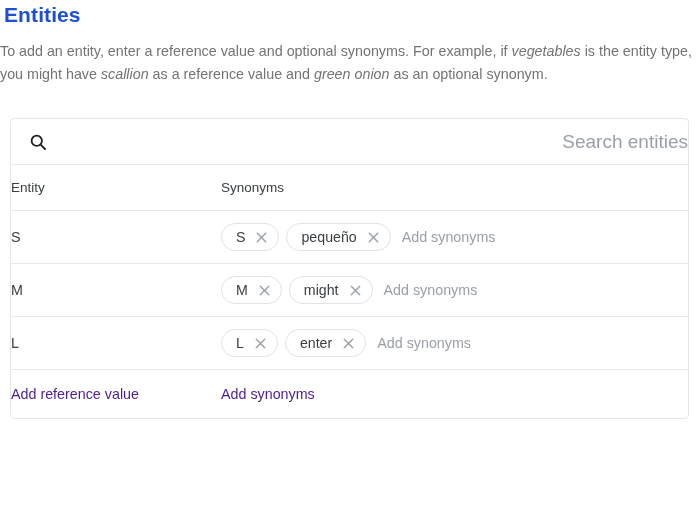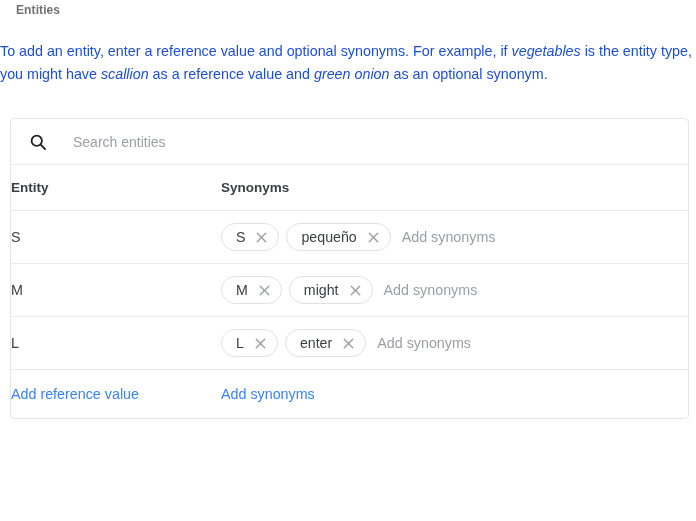--- a/index.html
+++ b/index.html
@@ -18,36 +18,36 @@
   .page {
     position: relative;
     width: 696px;
     height: 521px;
     box-sizing: border-box;
   }
 
   
   .page-title {
     position: absolute;
-    left: 16px;
+    left: 4px;
     top: 3px;
-    font-size: 12px;
+    font-size: 21px;
     font-weight: bold;
-    color: #737373;
+    color: #1d4ed8;
     letter-spacing: 0.1px;
   }
 
   .page-desc {
     position: absolute;
     left: 0px;
     top: 40px;
     width: 694px;
     font-size: 14.3px;
     line-height: 23px;
-    color: #1d4ed8;
+    color: #737373;
   }
   .page-desc i {
     font-style: italic;
   }
 
   
   .card {
     position: absolute;
     left: 10px;
     top: 118px;
@@ -73,45 +73,46 @@
     height: 20px;
     flex: 0 0 auto;
     display: block;
     color: #202124;
   }
   .search-input {
     border: none;
     outline: none;
     background: transparent;
     font-family: "Liberation Sans", sans-serif;
-    font-size: 14px;
+    font-size: 19px;
     color: #a21caf;
     margin-left: 25px;
     flex: 1 1 auto;
     height: 24px;
     padding: 0;
+    text-align: right;
   }
   .search-input::placeholder {
     color: #9aa0a6;
     opacity: 1;
   }
 
   
   .tbl {
     width: 100%;
     border-collapse: collapse;
     table-layout: fixed;
   }
   .tbl col.c-entity { width: 210px; }
   .tbl col.c-syn { width: auto; }
 
   .tbl th {
     text-align: left;
     font-size: 13.5px;
-    font-weight: bold;
+    font-weight: normal;
     color: #3c4043;
     padding: 0;
     height: 45px;
     vertical-align: middle;
     border-bottom: 1px solid #e8eaed;
     margin-left: 24px;
   }
   .th-entity { padding-left: 15px; }
   .th-syn { padding-left: 5px; }
 
@@ -168,21 +169,21 @@
     margin-left: 4px;
     white-space: nowrap;
   }
 
   
   .add-row td {
     height: 48px;
   }
   .placeholder-text {
     font-size: 14.3px;
-    color: #3b82f6;
+    color: #4c1d95;
   }
 </style>
 </head>
 <body>
 
 <div class="page">
 
   <div class="page-title">Entities</div>
 
   <div class="page-desc">

